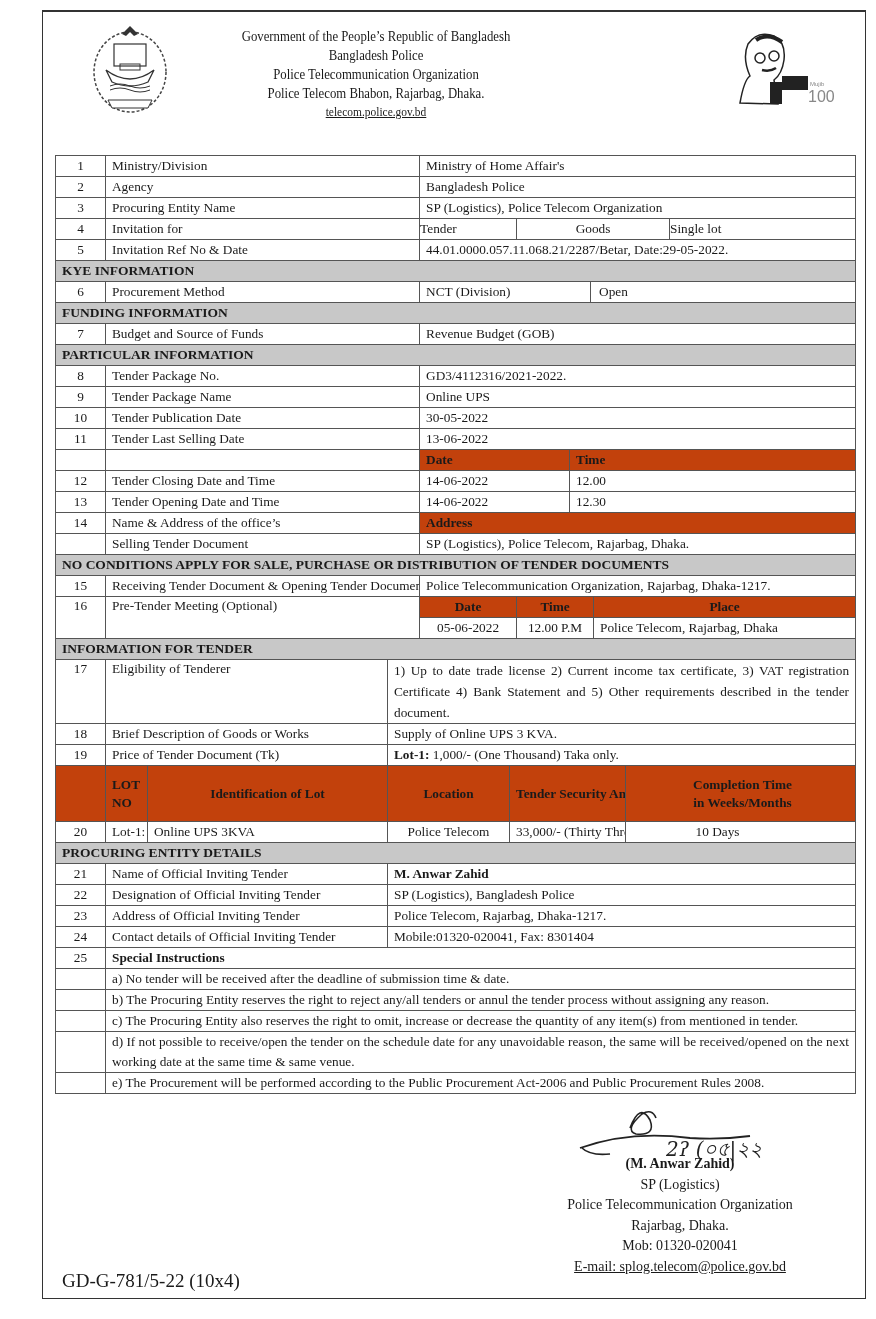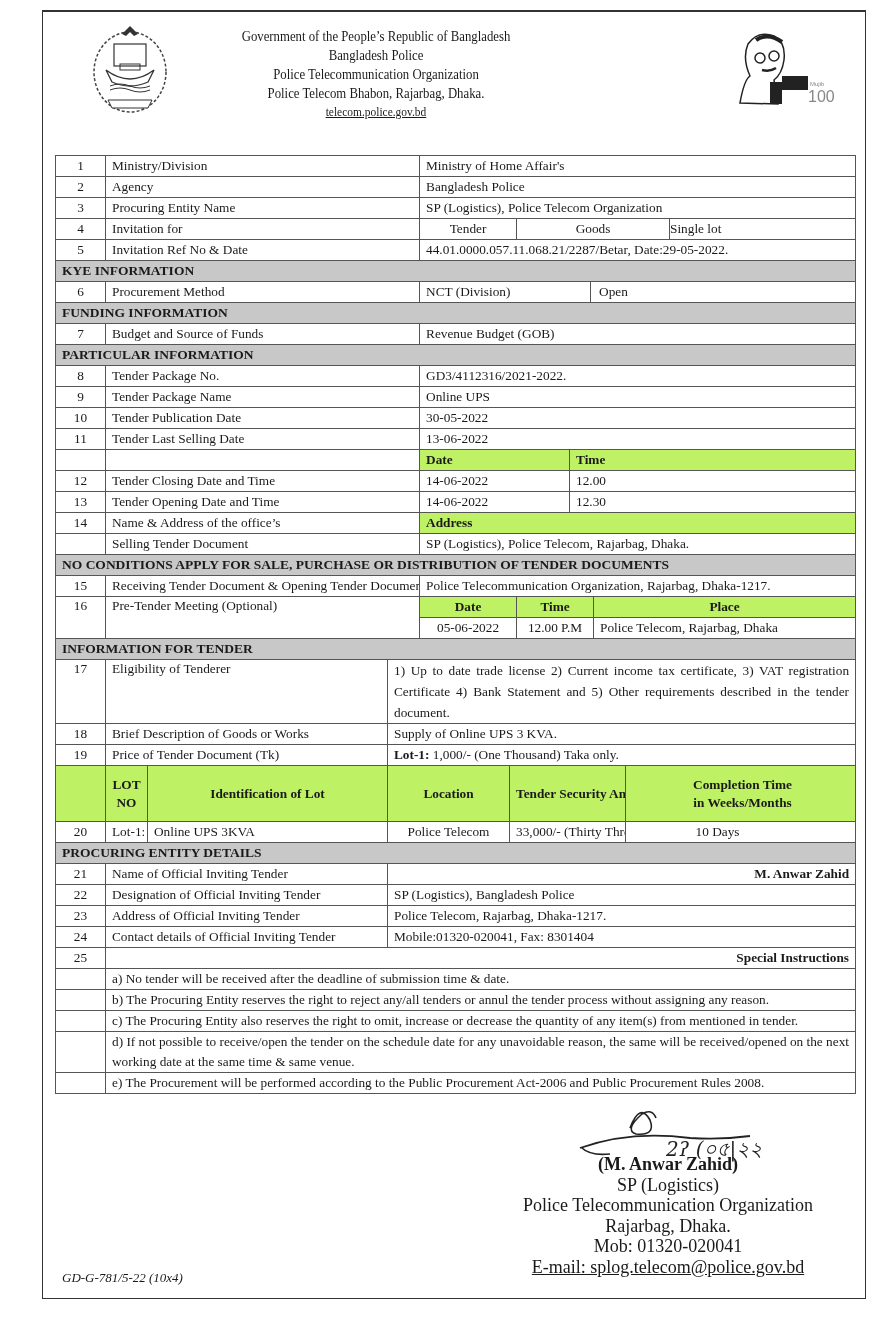--- a/index.html
+++ b/index.html
@@ -8,28 +8,28 @@
   .hdr { position:absolute; left:0; top:0; width:752px; text-align:center; }
   .hdr .line { font-size:14.5px; line-height:19px; transform:scaleX(0.88); }
   .hdr .url { font-size:13px; text-decoration:underline; transform:scaleX(0.88); line-height:18px; }
   .hdr .title { font-size:13.5px; font-weight:bold; text-decoration:underline; margin-top:3px; }
   .emblem { position:absolute; left:88px; top:24px; width:84px; height:92px; }
   .portrait { position:absolute; left:730px; top:28px; width:112px; height:80px; }
   table.t { position:absolute; left:55px; width:800px; border-collapse:collapse; font-size:13.3px; table-layout:fixed; }
   table.t td { border:1px solid #555; padding:0 6px; height:20px; line-height:18px; vertical-align:middle; white-space:nowrap; overflow:hidden; }
   .num { text-align:center; width:36px; padding:0 !important; }
   .sec td { background:#c8c8c8; font-weight:bold; font-size:13.5px; }
-  .shade { background:#bef264; font-weight:bold; }
+  .shade { background:#c2410c; font-weight:bold; }
   .c { text-align:center; }
-  .b { font-weight:bold;text-align:right; }
+  .b { font-weight:bold; }
   .wrap { white-space:normal !important; text-align:justify; line-height:21px !important;margin-top:8px; }
-  .sign { position:absolute; left:508px; top:1108px; width:320px; text-align:center; font-size:18px; line-height:20.5px; }
+  .sign { position:absolute; left:520px; top:1108px; width:320px; text-align:center; font-size:14px; line-height:20.5px; }
   .sign .nm { font-weight:bold; }
   .sign .mail { text-decoration:underline; }
-  .footref { position:absolute; left:62px; top:1270px; font-size:13px;font-style:italic; }
+  .footref { position:absolute; left:62px; top:1270px; font-size:19px; }
   .sig-svg { position:absolute; left:570px; top:1100px; width:260px; height:70px; }
 </style>
 </head>
 <body>
 
 <div class="page"></div>
 
 <svg class="emblem" viewBox="0 0 84 92">
   <ellipse cx="42" cy="48" rx="36" ry="40" fill="none" stroke="#444" stroke-width="1.5" stroke-dasharray="3 2"></ellipse>
   <path d="M34 10 L42 2 L50 10 L46 12 L42 8 L38 12 Z" fill="#333"></path>
@@ -87,21 +87,21 @@
   <tr>
     <td class="num">3</td>
     <td colspan="3">Procuring Entity Name</td>
     <td colspan="4">SP (Logistics), Police Telecom Organization</td>
   </tr>
   <tr>
     <td class="num">4</td>
     <td colspan="3">Invitation for</td>
     <td colspan="4" style="padding:0">
       <div style="display:flex;height:20px;line-height:20px">
-        <div style="width:96px;text-align:center;border-right:1px solid #555">Tender</div>
+        <div style="width:96px;border-right:1px solid #555">Tender</div>
         <div style="width:152px;text-align:center;border-right:1px solid #555">Goods</div>
         <div style="flex:1;padding-right:40px">Single lot</div>
       </div>
     </td>
   </tr>
   <tr>
     <td class="num">5</td>
     <td colspan="3">Invitation Ref No &amp; Date</td>
     <td colspan="4">44.01.0000.057.11.068.21/2287/Betar, Date:29-05-2022.</td>
   </tr>
@@ -218,21 +218,21 @@
     <td colspan="2">Brief Description of Goods or Works</td>
     <td colspan="5">Supply of Online UPS 3 KVA.</td>
   </tr>
   <tr>
     <td class="num">19</td>
     <td colspan="2">Price of Tender Document (Tk)</td>
     <td colspan="5"><b>Lot-1:</b><span> 1,000/- (One Thousand) Taka only.</span></td>
   </tr>
   <tr class="shade" style="height:56px">
     <td class="num"></td>
-    <td class="c wrap" style="text-align:center;line-height:18px !important">LOT NO</td>
+    <td class="c wrap" style="line-height:18px !important">LOT NO</td>
     <td class="c">Identification of Lot</td>
     <td colspan="2" class="c">Location</td>
     <td colspan="2" class="c">Tender Security Amount (Tk)</td>
     <td class="c wrap" style="text-align:center;line-height:18px !important;padding:0 60px 0 64px">Completion Time in Weeks/Months</td>
   </tr>
   <tr>
     <td class="num">20</td>
     <td>Lot-1:</td>
     <td>Online UPS 3KVA</td>
     <td colspan="2" class="c">Police Telecom</td>

